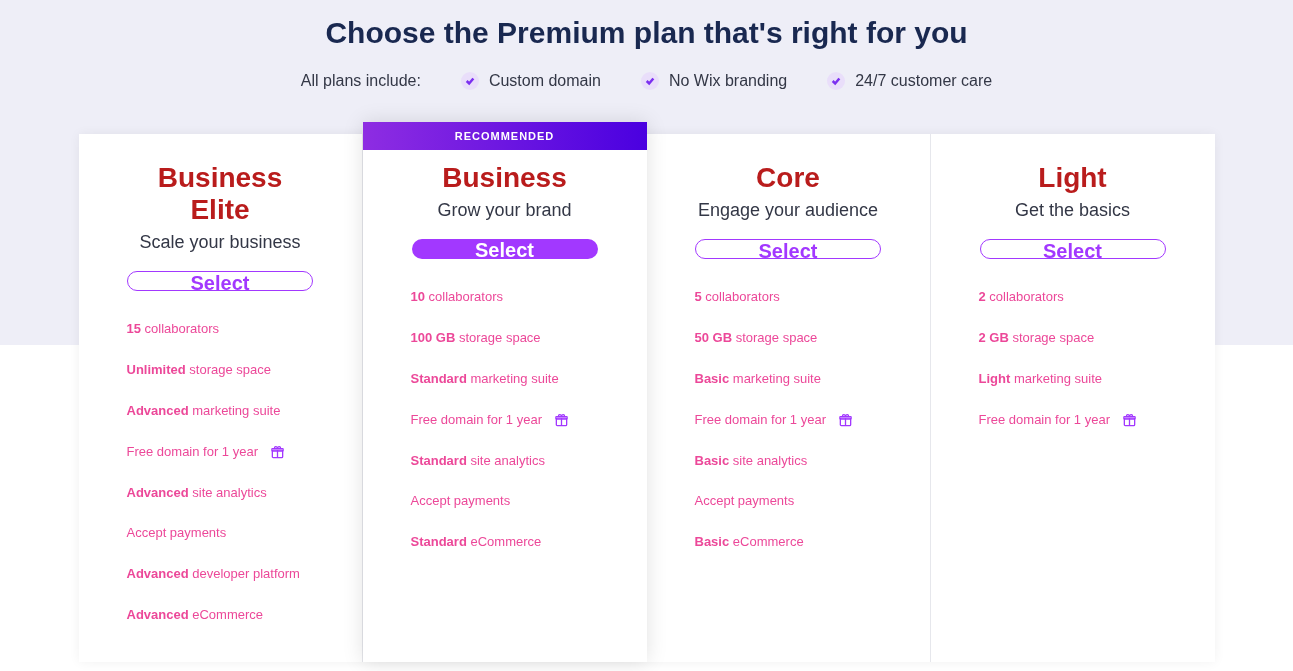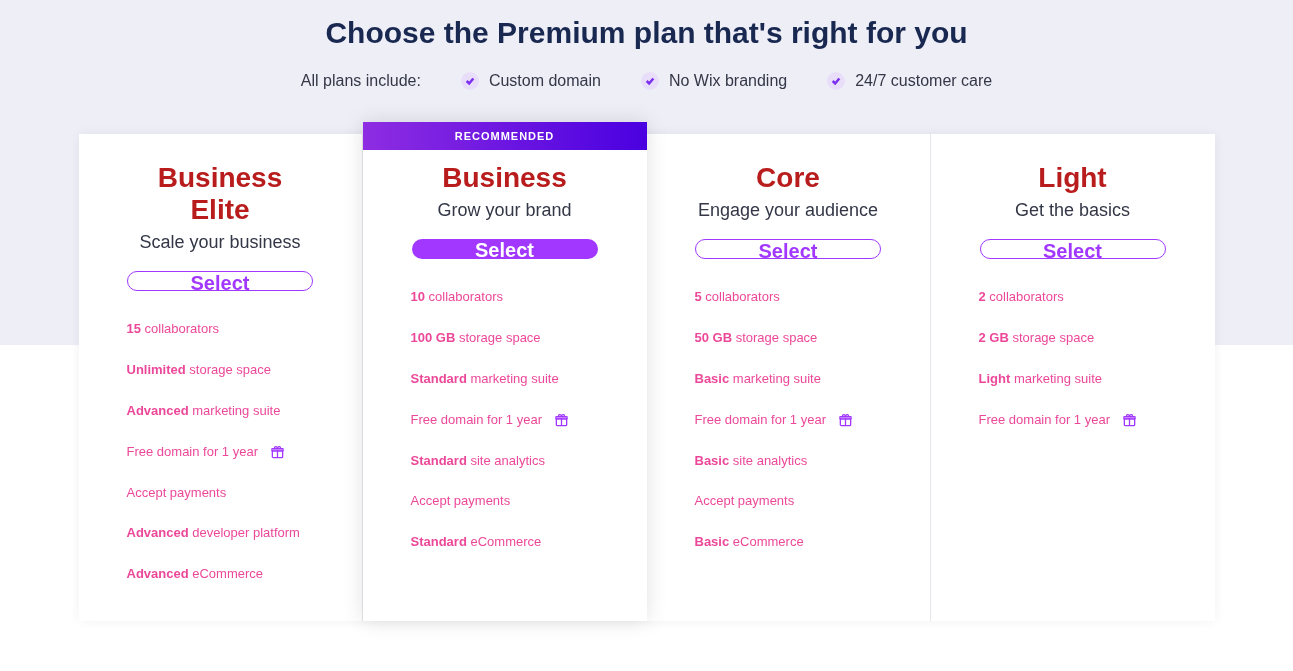--- a/index.html
+++ b/index.html
@@ -195,20 +195,23 @@
                 <rect x="2.5" y="6.5" width="11" height="8" rx="1"></rect>
                 <line x1="8" y1="6.5" x2="8" y2="14.5"></line>
                 <line x1="2.5" y1="10.5" x2="13.5" y2="10.5" stroke-width="0"></line>
                 <rect x="2" y="5" width="12" height="2.5" rx="0.5"></rect>
                 <path d="M8 5 C8 2, 4 2, 5 5"></path>
                 <path d="M8 5 C8 2, 12 2, 11 5"></path>
               </svg>
             </span>
           </div>
           <div class="feature">
+            <span><span class="bold">Advanced</span><span> site analytics</span></span>
+          </div>
+          <div class="feature">
             <span><span>Accept payments</span></span>
           </div>
           <div class="feature">
             <span><span class="bold">Advanced</span><span> developer platform</span></span>
           </div>
           <div class="feature">
             <span><span class="bold">Advanced</span><span> eCommerce</span></span>
           </div>
         </div>
       </div>

